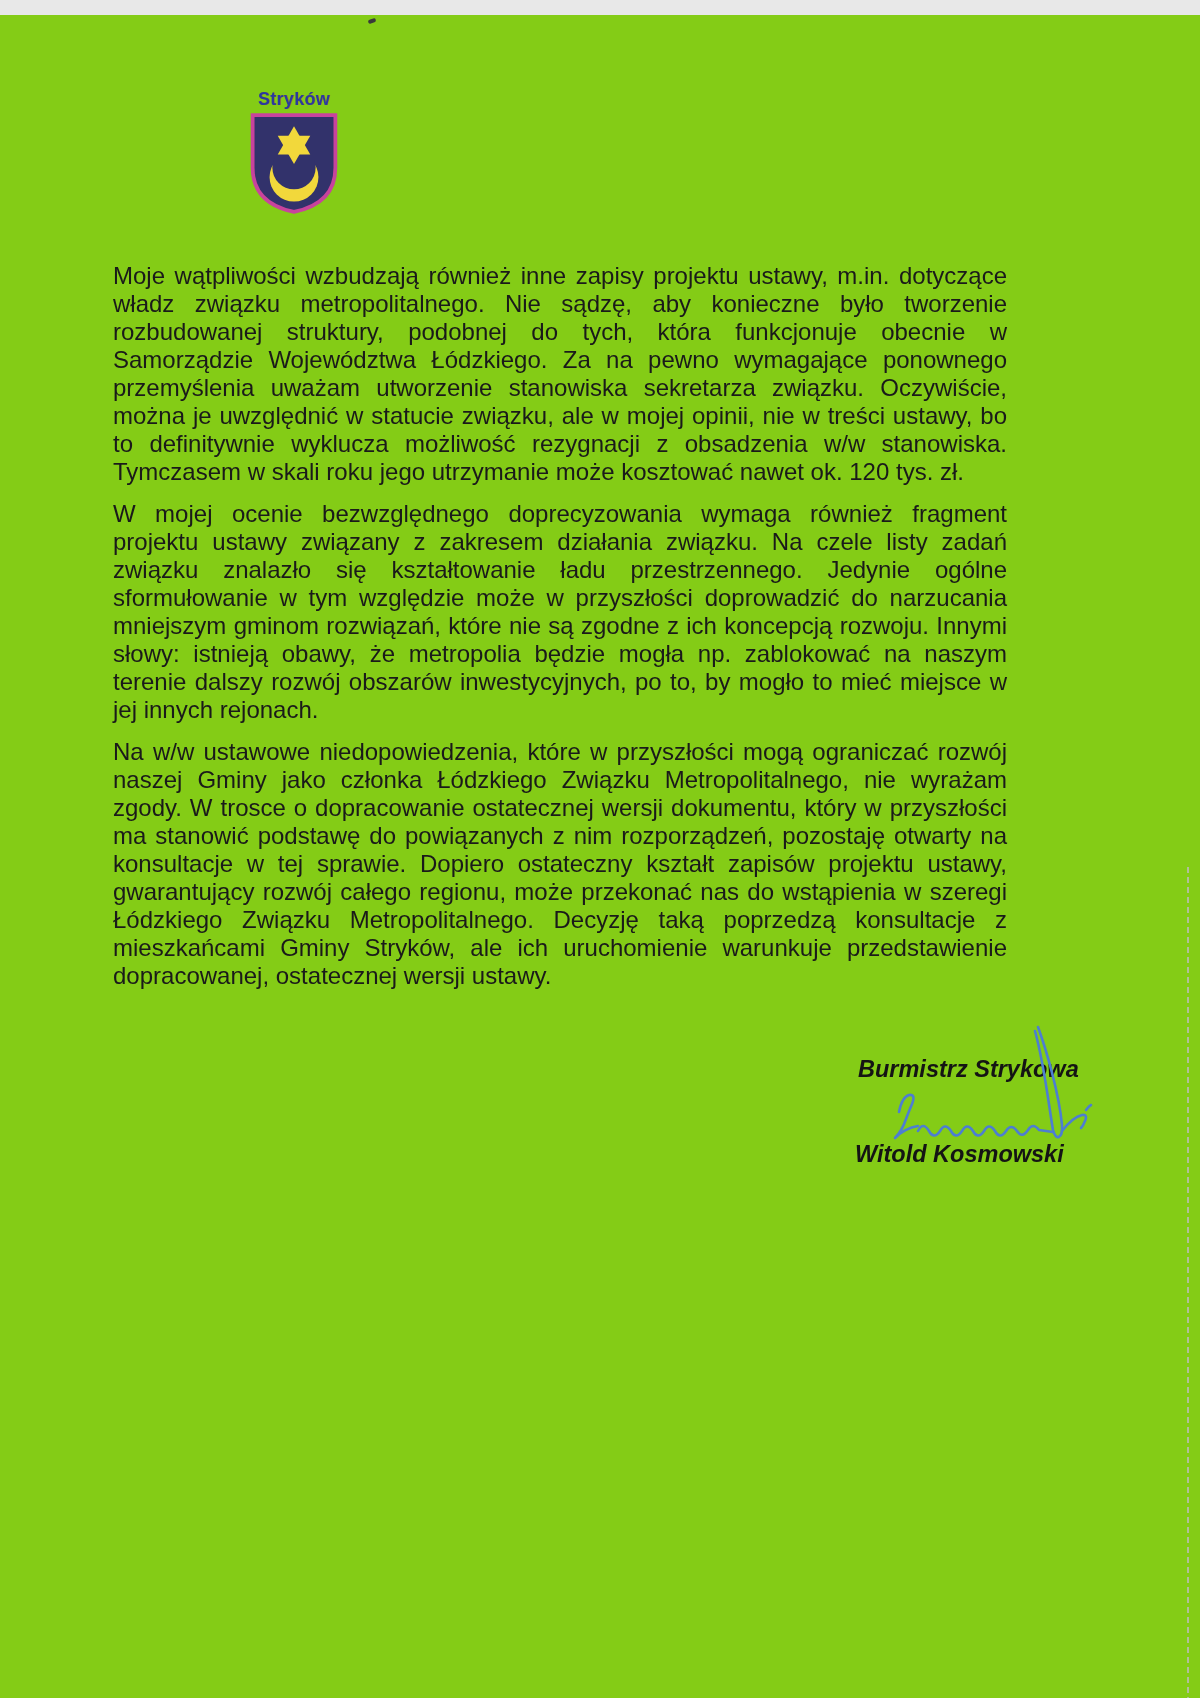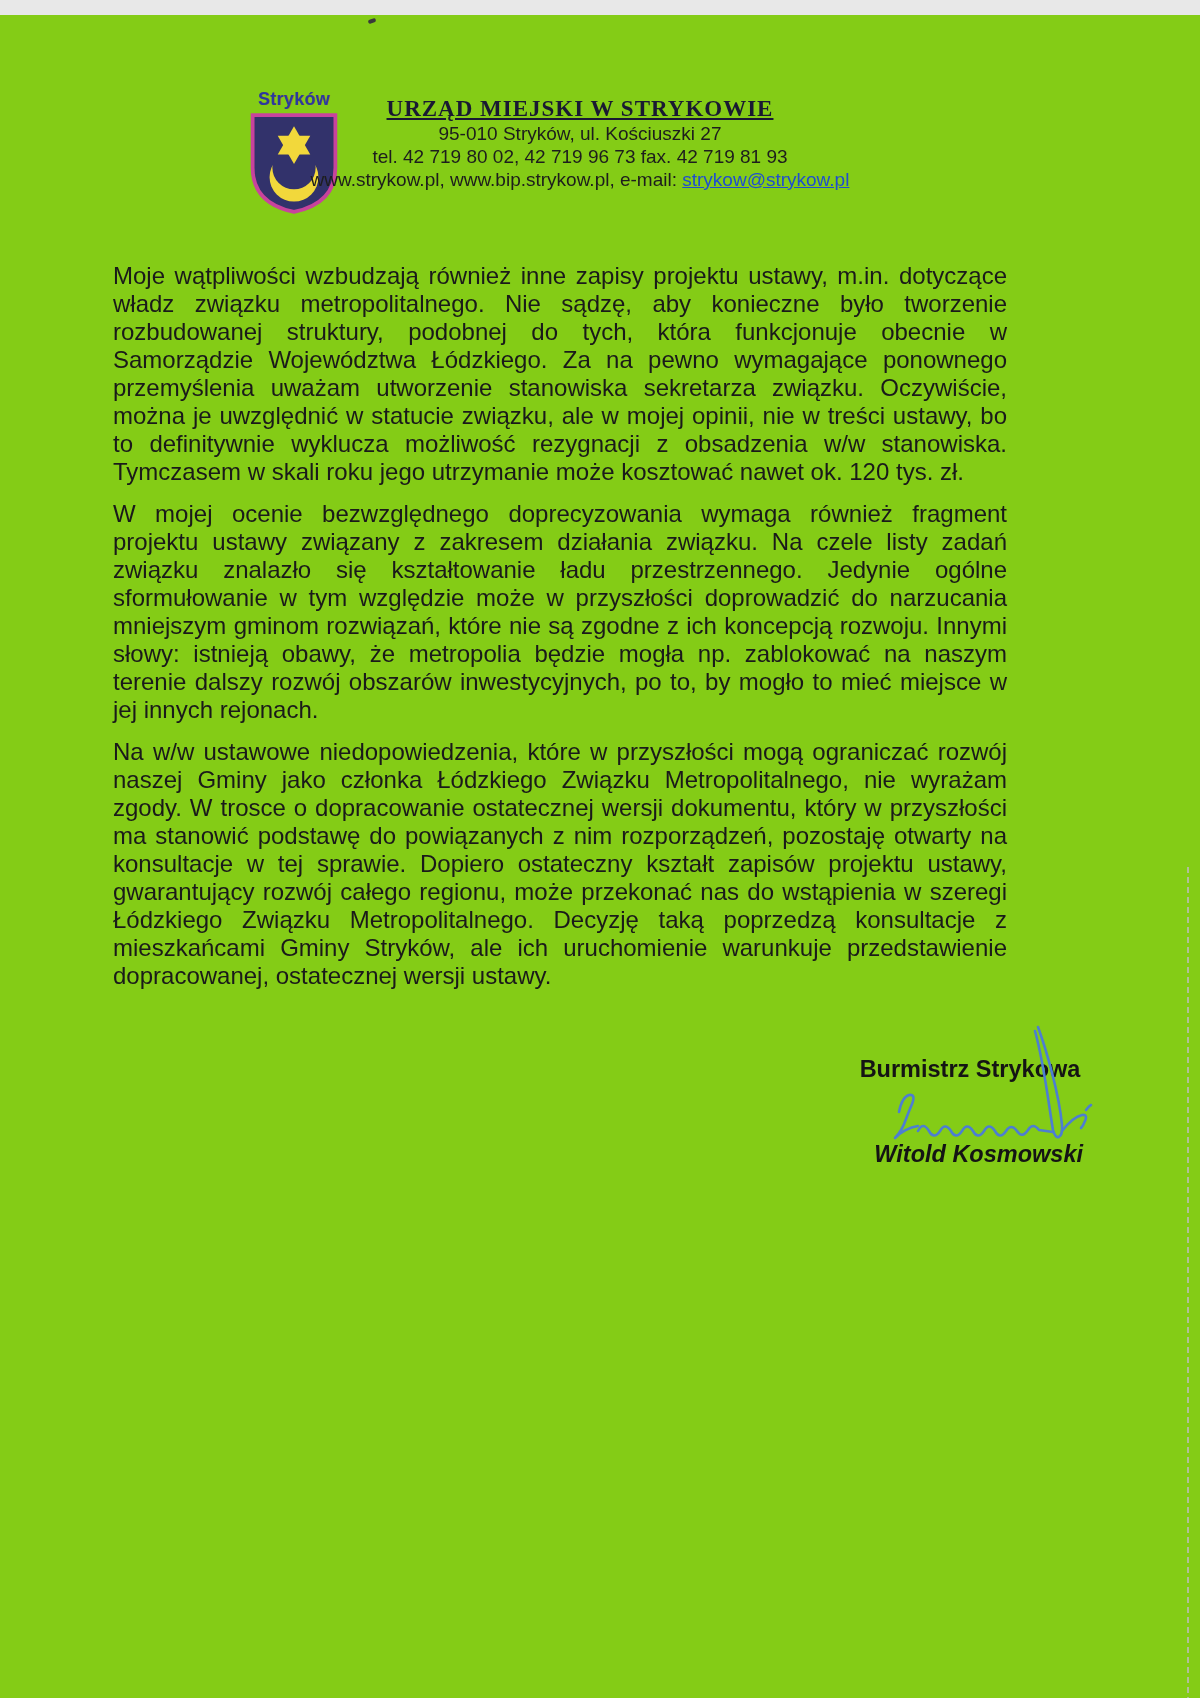--- a/index.html
+++ b/index.html
@@ -68,30 +68,30 @@
     line-height:28px;
     text-align:justify;
     color:#1a1a1a;
   }
 
   
   .sig-title{
     position:absolute;
     left:858px; top:1041px;
     width:224px;
-    text-align:center;
     font-size:23.5px;
     font-weight:bold;
+    font-style:italic;
     color:#141414;
   }
   .sig-name{
     position:absolute;
     left:855px; top:1126px;
     width:228px;
-    text-align:right;
+    text-align:left;
     font-size:23.5px;
     font-weight:bold;
     font-style:italic;
     color:#141414;
   }
   .sig-ink{
     position:absolute;
     left:855px; top:1000px;
     width:245px; height:145px;
   }
@@ -130,26 +130,20 @@
 
         <circle cx="50" cy="70" r="26" fill="#f2d83b"></circle>
         <circle cx="50" cy="60" r="23" fill="#32326b"></circle>
 
         <polygon points="50,16 67.3,46 32.7,46" fill="#f2d83b"></polygon>
         <polygon points="50,56 32.7,26 67.3,26" fill="#f2d83b"></polygon>
       </svg>
     </span>
   </div>
 
-  <div class="header-text">
-    <div class="org-name">URZĄD MIEJSKI W STRYKOWIE</div>
-    <div class="hline">95-010 Stryków, ul. Kościuszki 27</div>
-    <div class="hline">tel. 42 719 80 02, 42 719 96 73 fax. 42 719 81 93</div>
-    <div class="hline"><span>www.strykow.pl, www.bip.strykow.pl, e-mail: </span><a class="email-link">strykow@strykow.pl</a></div>
-  </div>
 
   <div class="body-text">
     <p>Moje wątpliwości wzbudzają również inne zapisy projektu ustawy, m.in. dotyczące władz związku metropolitalnego. Nie sądzę, aby konieczne było tworzenie rozbudowanej struktury, podobnej do tych, która funkcjonuje obecnie w Samorządzie Województwa Łódzkiego. Za na pewno wymagające ponownego przemyślenia uważam utworzenie stanowiska sekretarza związku. Oczywiście, można je uwzględnić w statucie związku, ale w mojej opinii, nie w treści ustawy, bo to definitywnie wyklucza możliwość rezygnacji z obsadzenia w/w stanowiska. Tymczasem w skali roku jego utrzymanie może kosztować nawet ok. 120 tys. zł.</p>
     <p>W mojej ocenie bezwzględnego doprecyzowania wymaga również fragment projektu ustawy związany z zakresem działania związku. Na czele listy zadań związku znalazło się kształtowanie ładu przestrzennego. Jedynie ogólne sformułowanie w tym względzie może w przyszłości doprowadzić do narzucania mniejszym gminom rozwiązań, które nie są zgodne z ich koncepcją rozwoju. Innymi słowy: istnieją obawy, że metropolia będzie mogła np. zablokować na naszym terenie dalszy rozwój obszarów inwestycyjnych, po to, by mogło to mieć miejsce w jej innych rejonach.</p>
     <p>Na w/w ustawowe niedopowiedzenia, które w przyszłości mogą ograniczać rozwój naszej Gminy jako członka Łódzkiego Związku Metropolitalnego, nie wyrażam zgody. W trosce o dopracowanie ostatecznej wersji dokumentu, który w przyszłości ma stanowić podstawę do powiązanych z nim rozporządzeń, pozostaję otwarty na konsultacje w tej sprawie. Dopiero ostateczny kształt zapisów projektu ustawy, gwarantujący rozwój całego regionu, może przekonać nas do wstąpienia w szeregi Łódzkiego Związku Metropolitalnego. Decyzję taką poprzedzą konsultacje z mieszkańcami Gminy Stryków, ale ich uruchomienie warunkuje przedstawienie dopracowanej, ostatecznej wersji ustawy.</p>
   </div>
 
   <div class="sig-title">Burmistrz Strykowa</div>
   <div class="sig-name">Witold Kosmowski</div>
 

